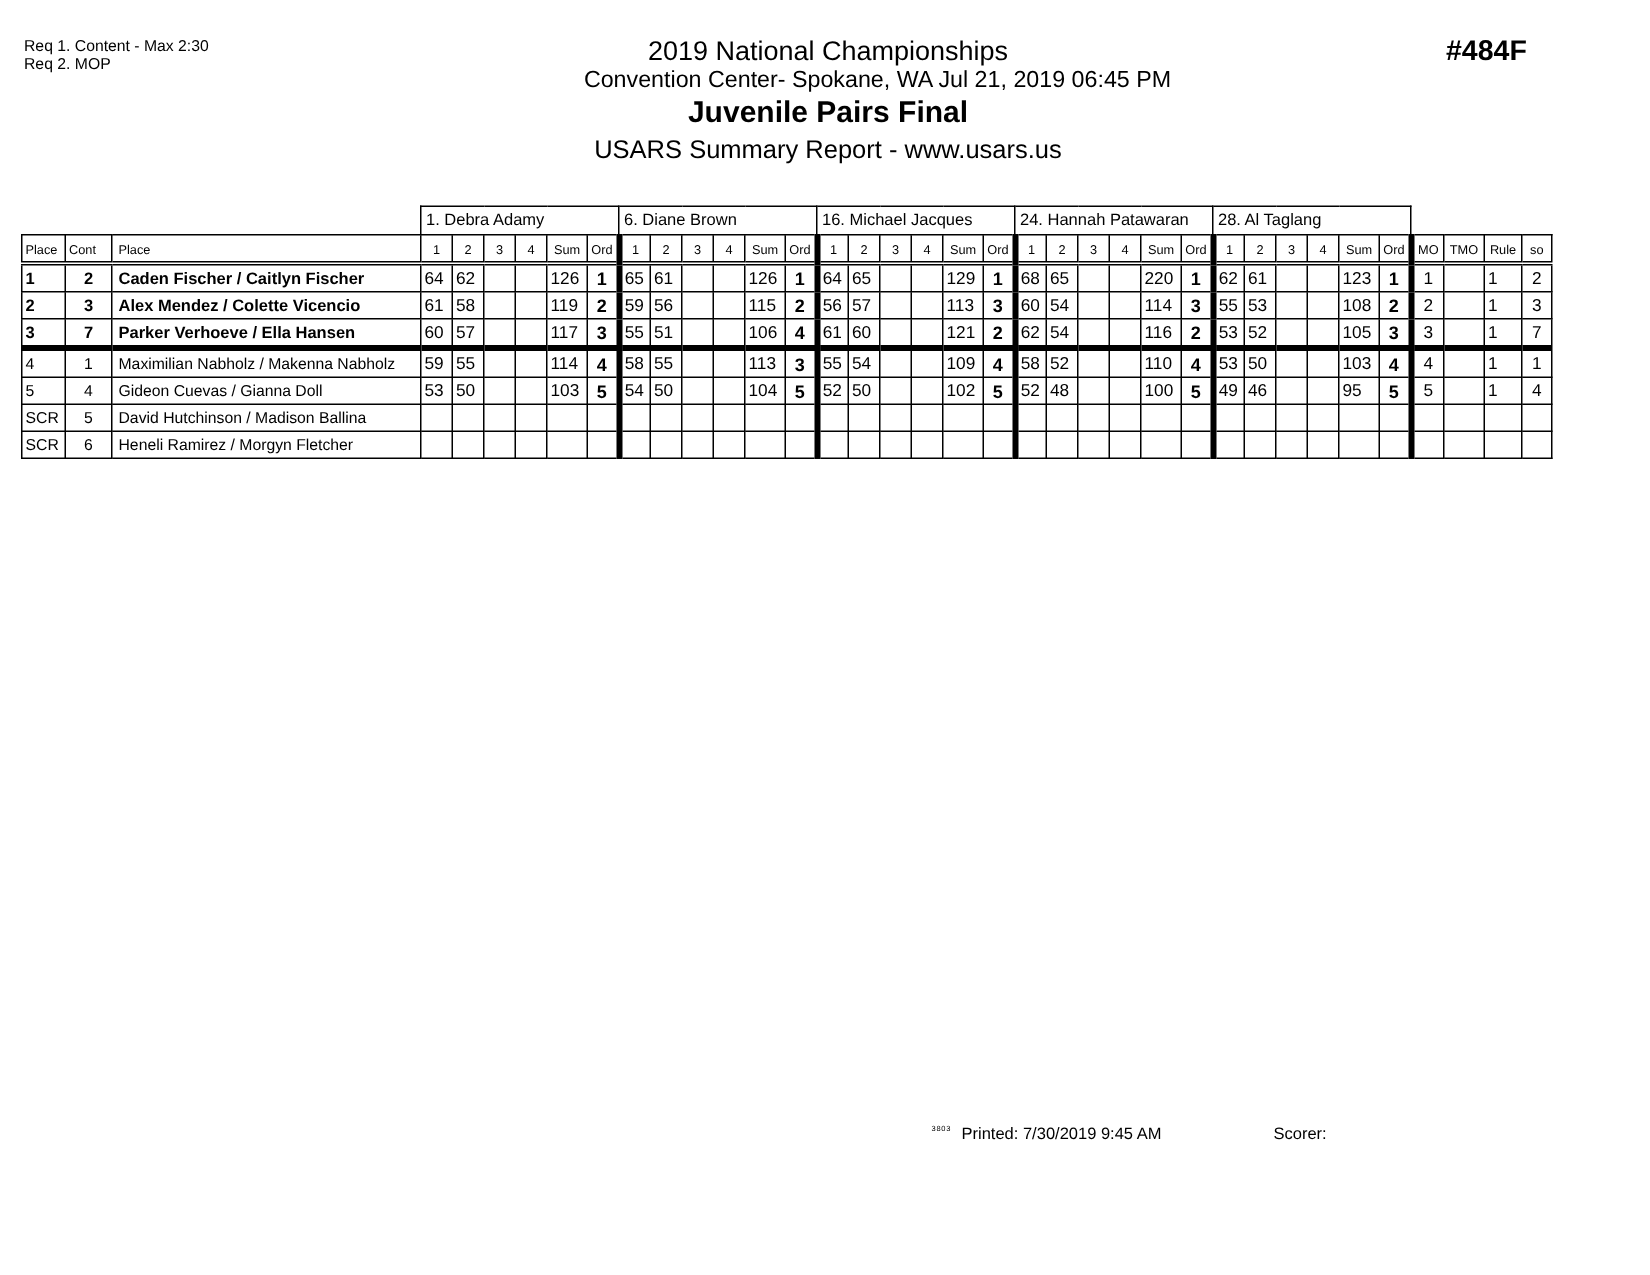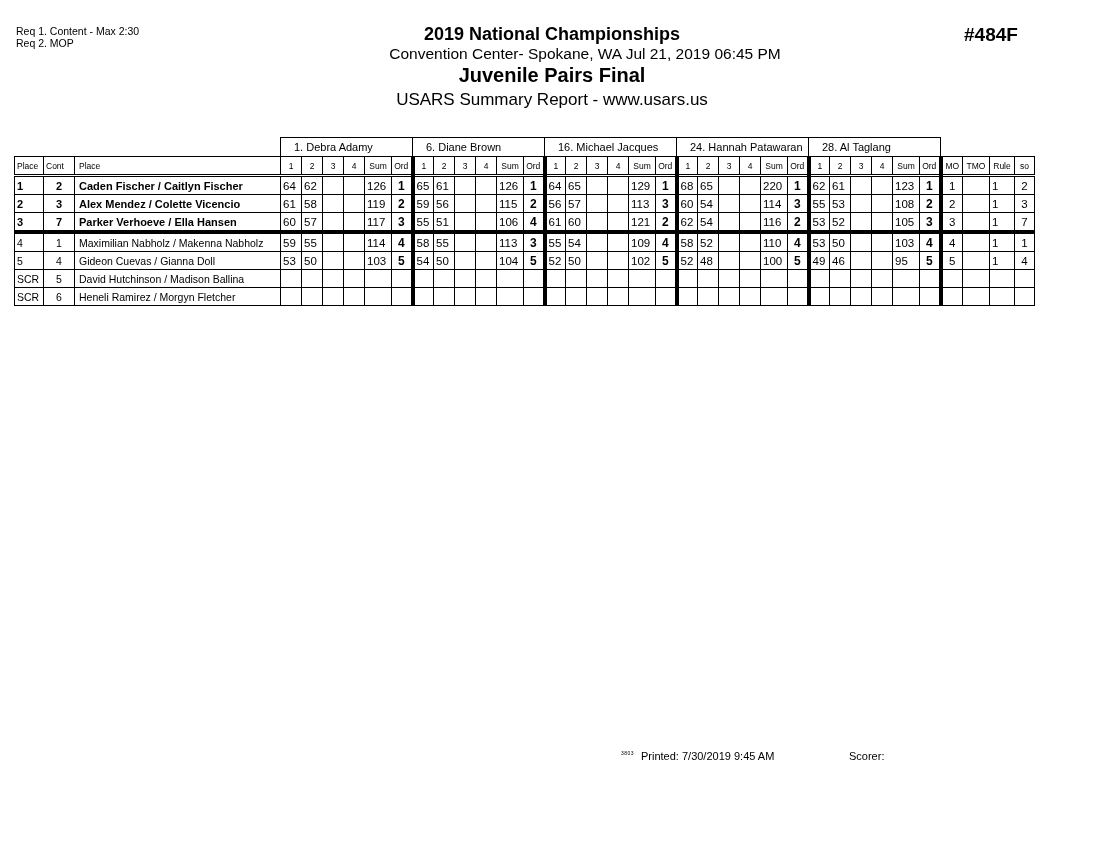--- a/index.html
+++ b/index.html
@@ -1,34 +1,34 @@
 <!DOCTYPE html>
 <html><head>
 <meta charset="utf-8">
 <style>
   html, body { margin: 0; padding: 0; background: #ffffff; }
   body { width: 1100px; height: 850px; position: relative; font-family: "Liberation Sans", sans-serif; color: #000; overflow: hidden; }
   .req { position: absolute; left: 16px; top: 25px; font-size: 10.5px; line-height: 12px; }
   .title-block { position: absolute; left: 0; width: 1100px; text-align: center; }
-  .t1 { top: 24px; font-size: 18px; font-weight: bold; }
+  .t1 { top: 24px; font-size: 18px; font-weight: normal; }
   .t2 { top: 45px; font-size: 15.5px; padding-left: 33px; }
   .t3 { top: 64px; font-size: 20px; font-weight: bold; }
   .t4 { top: 90px; font-size: 17px; }
   .t1 span, .t2 span, .t3 span, .t4 span { display: inline-block; }
   .t1 span { margin-left: 4px; }
   .t2 span { margin-left: 4px; }
   .t3 span { margin-left: 4px; }
   .t4 span { margin-left: 4px; }
   .event-no { position: absolute; left: 964px; top: 24px; font-size: 19px; font-weight: bold; }
 
   table.grid { position: absolute; left: 14px; top: 137px; border-collapse: collapse; font-size: 10.5px; table-layout: fixed; }
   table.grid td { border: 1px solid #000; height: 17px; padding: 0 2px; white-space: nowrap; overflow: hidden; }
   table.grid tr.judges td { height: 18px; }
   table.grid td.blank { border: none; }
-  table.grid td.judge { font-size: 11px; padding-left: 13px; border-bottom: 1px solid #000; }
+  table.grid td.judge { font-size: 11px; padding-left: 3px; border-bottom: 1px solid #000; }
   table.grid tr.hdr td { font-size: 8.5px; height: 17px; border-bottom: 3px double #000; }
   table.grid td.c { text-align: center; }
   table.grid td.r { text-align: left; }
   table.grid td.ord { font-weight: bold; font-size: 12px; text-align: center; border-right: 4px solid #000; }
   table.grid tr.hdr td.ordh { border-right: 4px solid #000; }
   table.grid tr.bold td.name, table.grid tr.bold td.place, table.grid tr.bold td.cont { font-weight: bold; font-size: 11px; }
   table.grid tr.cut td { border-bottom: 4px solid #000; }
   table.grid td.name { padding-left: 4px; }
   table.grid td.sc { font-size: 11.5px; }
 

